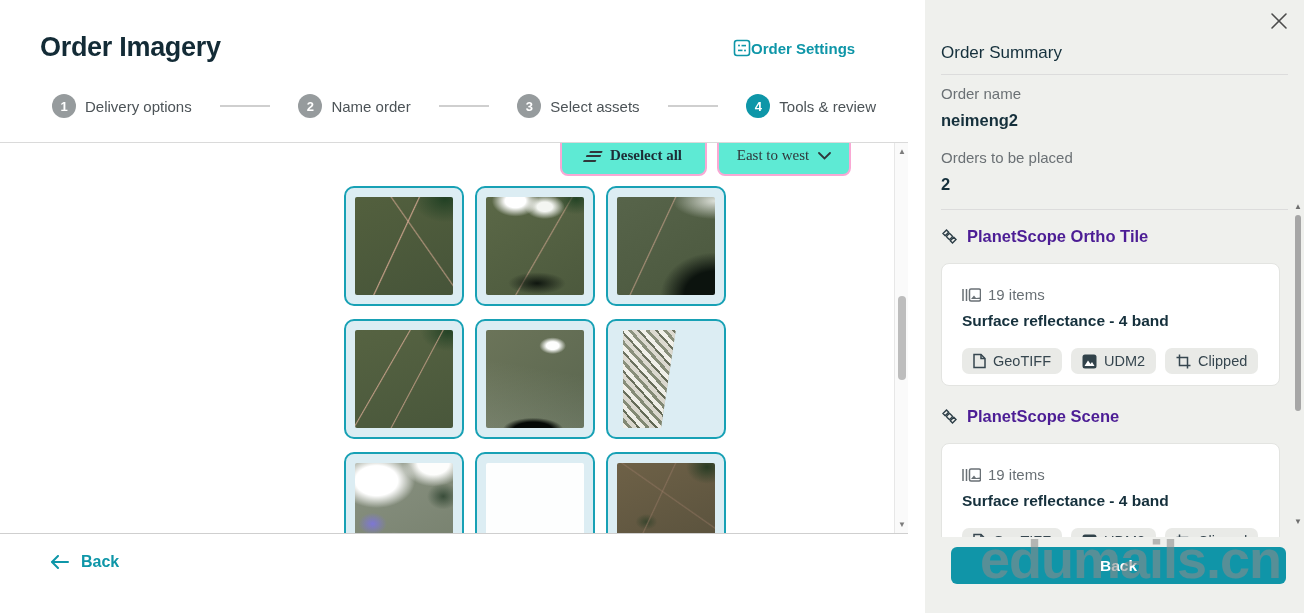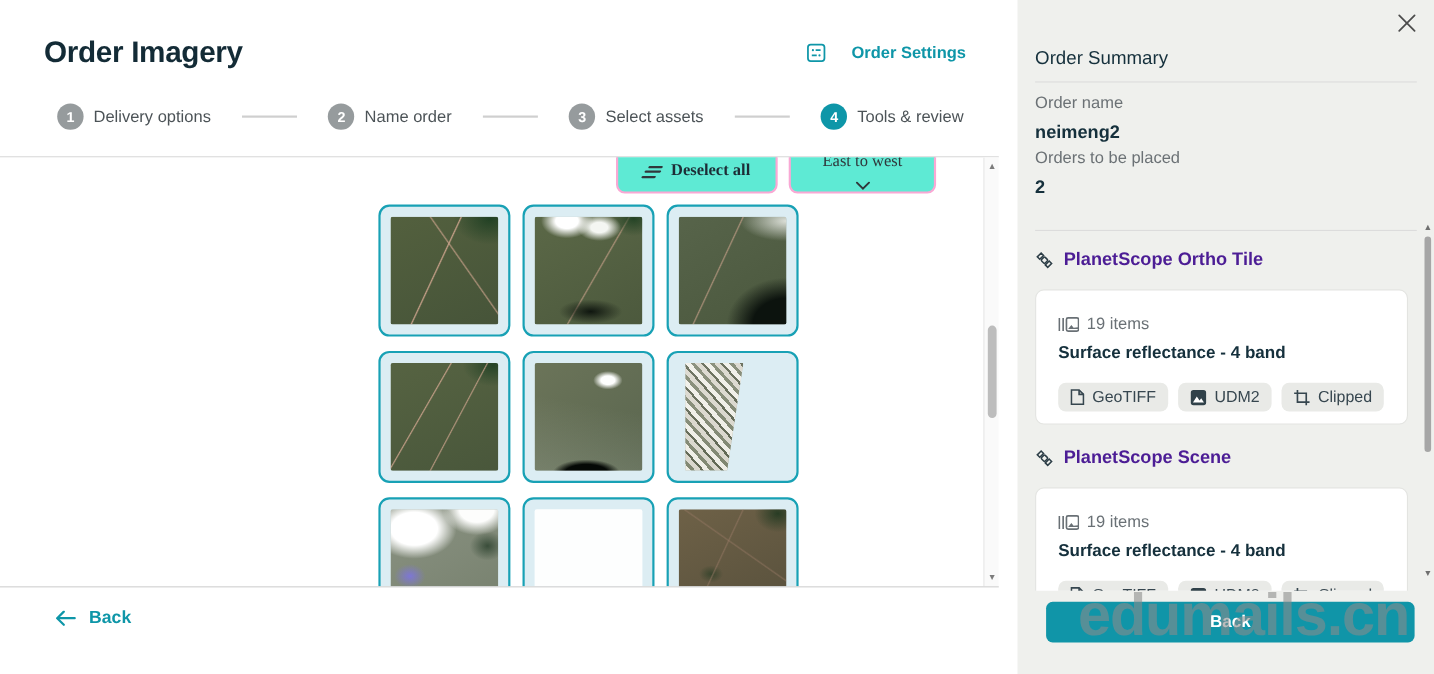--- a/index.html
+++ b/index.html
@@ -2,36 +2,36 @@
 <html><head>
 <meta charset="utf-8">
 <style>
   * { margin:0; padding:0; box-sizing:border-box; }
   html,body { width:1304px; height:613px; background:#fff; font-family:"Liberation Sans", sans-serif; overflow:hidden; }
   .app { position:relative; width:1268px; height:613px; background:#fff; }
 
   
   .main { position:absolute; left:0; top:0; width:908px; height:613px; background:#fff; }
   .page-title { position:absolute; left:40px; top:32px; font-size:27px; font-weight:700; color:#132b36; letter-spacing:-0.3px; }
-  .order-settings { position:absolute; left:733px; top:39px; display:flex; align-items:center; gap:23px; color:#0e96a8; font-size:15px; font-weight:700; cursor:pointer; }
+  .order-settings { position:absolute; left:733px; top:39px; display:flex; align-items:center; gap:0; color:#0e96a8; font-size:15px; font-weight:700; cursor:pointer; }
   .order-settings svg { display:block; }
 
   
   .stepper { position:absolute; left:52px; top:94px; width:824px; display:flex; align-items:center; }
   .step { display:flex; align-items:center; }
   .step-circle { width:24px; height:24px; border-radius:50%; background:#969b9d; color:#fff; font-size:13px; font-weight:700; display:flex; align-items:center; justify-content:center; }
   .step.active .step-circle { background:#0e96a8; }
   .step-label { margin-left:9px; font-size:15px; color:#4c5357; white-space:nowrap; }
   .step-dash { flex:1; height:0; border-top:2px solid #cfcfcf; margin:0 28px; min-width:44px; }
 
   
   .content { position:absolute; left:0; top:142px; width:908px; height:391px; border-top:1px solid #dadada; overflow:hidden; }
   .tbtn { position:absolute; top:-8px; height:41px; background:#5eead4; border:2px solid #f9a8d4; border-radius:8px; display:flex; align-items:center; justify-content:center; gap:9px; font-size:15px; color:#1d2d36; cursor:pointer;font-family:Liberation Serif, serif; }
   .tbtn.deselect { left:560px; width:147px; font-weight:700; }
-  .tbtn.sort { left:717px; width:134px; font-weight:400; color:#30373b;flex-direction:column; }
+  .tbtn.sort { left:717px; width:134px; font-weight:400; color:#30373b; }
   .ico-lines { display:inline-block; transform:skewX(-20deg); }
   .ico-lines i { display:block; height:2px; background:#30373b; margin:2.5px 0; border-radius:1px; }
   .ico-lines i:nth-child(1){ width:13px; margin-left:3px;}
   .ico-lines i:nth-child(2){ width:15px; margin-left:1px;}
   .ico-lines i:nth-child(3){ width:13px; }
 
   
   .grid { position:absolute; left:344px; top:43px; width:382px; display:grid; grid-template-columns:repeat(3,120px); grid-auto-rows:120px; gap:13px 11px; }
   .tile { border:2px solid #18a1b5; border-radius:10px; background:#dcedf3; padding:9px; cursor:pointer; }
   .tile .img { width:98px; height:98px; border-radius:2px; }
@@ -94,21 +94,21 @@
 
   
   .sidebar { position:absolute; left:925px; top:0; width:379px; height:613px; background:#eff0ed; }
   .close-btn { position:absolute; right:13px; top:11px; width:22px; height:22px; cursor:pointer; color:#4c4c4c; }
   .sb-title { position:absolute; left:16px; top:43px; font-size:17px; font-weight:400; color:#15303c; }
   .hr { position:absolute; left:16px; width:347px; border-top:1px solid #dcdcdc; }
   .hr1 { top:74px; } .hr2 { top:209px; }
   .fields { position:absolute; left:16px; top:85px; }
   .f-label { font-size:15px; color:#6b7175; }
   .f-value { font-size:16.5px; font-weight:700; color:#15303c; margin-top:9px; }
-  .field + .field { margin-top:5px; }
+  .field + .field { margin-top:19px; }
 
   .sections { position:absolute; left:0; top:210px; width:370px; height:327px; overflow:hidden; padding:17px 0 0 16px; }
   .sec-head { display:flex; align-items:center; gap:9px; font-size:16.5px; font-weight:700; color:#4c1d95; }
   .sec-card { margin-top:17px; width:339px; height:123px; background:#fff; border:1px solid #e3e4e1; border-radius:8px; padding:22px 20px 0 20px; }
   .items-row { display:flex; align-items:center; gap:7px; font-size:15px; color:#697075; }
   .product { margin-top:9px; font-size:15.5px; font-weight:700; color:#15303c; }
   .chips { margin-top:18px; display:flex; gap:9px; }
   .chip { height:26px; background:#e9eae7; border-radius:7px; display:flex; align-items:center; gap:7px; padding:0 11px; font-size:14.5px; color:#36464f; }
   .section + .section { margin-top:21px; }
 

